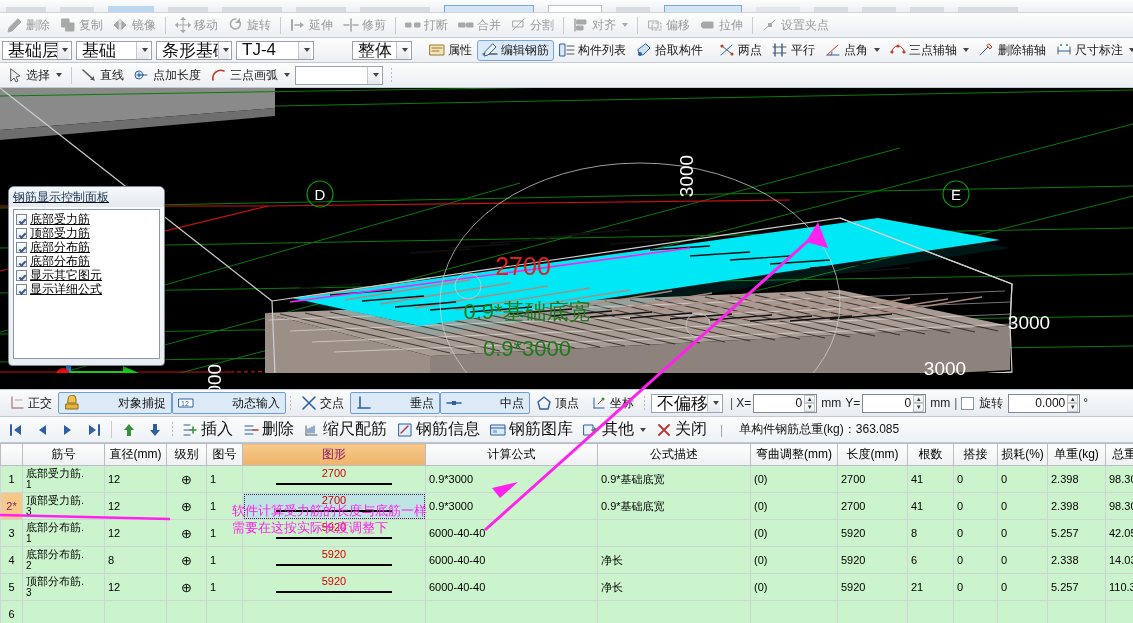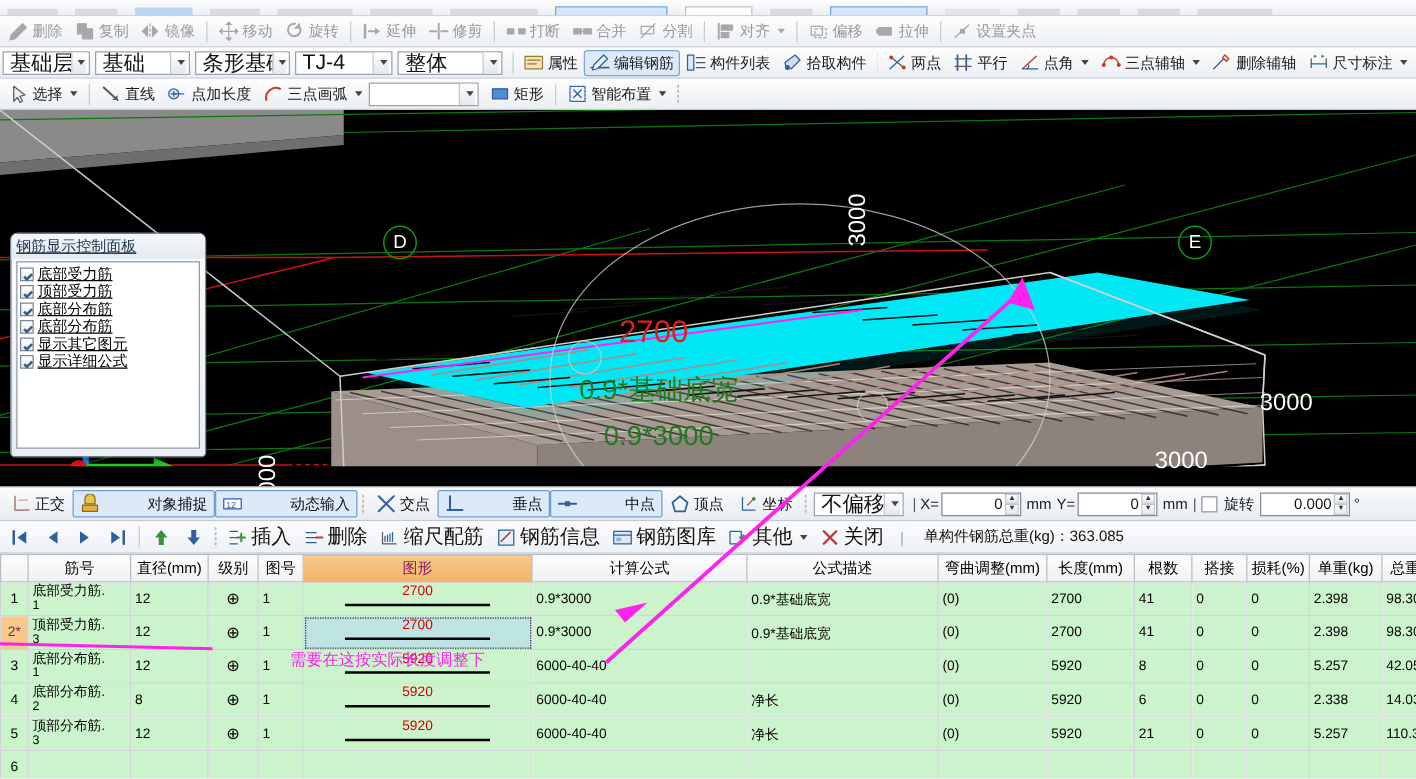--- a/index.html
+++ b/index.html
@@ -318,21 +318,21 @@
           <span class="cb-btn">
             <span class="caret"></span>
           </span>
         </div>
         <div class="combo" style="width: 78px;">
           <span class="cb-txt">TJ-4</span>
           <span class="cb-btn">
             <span class="caret"></span>
           </span>
         </div>
-        <div class="combo" style="width: 84px;">
+        <div class="combo" style="width: 60px; margin-left: 34px;">
           <span class="cb-txt">整体</span>
           <span class="cb-btn">
             <span class="caret"></span>
           </span>
         </div>
       </div>
     <div class="tb-sep"></div>
     <div id="tb-compbtns" style="display:flex;align-items:center;">
         <div class="tb-item">
           <span class="ico">
@@ -479,41 +479,20 @@
           <span>三点画弧</span>
           <span class="caret"></span>
         </div>
       </div>
     <div class="combo" style="width:88px">
       <span class="cb-txt"></span>
       <span class="cb-btn">
           <span class="caret"></span>
         </span>
     </div>
-    <div id="tb-draw2" style="display:flex;align-items:center;">
-        <div class="tb-item">
-          <span class="ico">
-            <svg width="16" height="16" viewBox="0 0 16 16" fill="none" stroke-linecap="round" stroke-linejoin="round">
-              <rect x="2" y="4" width="12" height="8" fill="#4f8fd0" stroke="#2a5b95"></rect>
-            </svg>
-          </span>
-          <span>矩形</span>
-        </div>
-        <div class="tb-sep"></div>
-        <div class="tb-item">
-          <span class="ico">
-            <svg width="16" height="16" viewBox="0 0 16 16" fill="none" stroke-linecap="round" stroke-linejoin="round">
-              <rect x="2" y="2" width="12" height="12" fill="#eef4fa" stroke="#2f5fa0" stroke-dasharray="2 1"></rect>
-              <path d="M5 5 L11 11 M11 5 L5 11" stroke="#2f5fa0"></path>
-            </svg>
-          </span>
-          <span>智能布置</span>
-          <span class="caret"></span>
-        </div>
-      </div>
     <div class="tb-dots"></div>
   </div>
 
   <div class="viewport">
     <svg class="vp-svg" width="1133" height="285" viewBox="0 0 1133 285">
       <rect x="0" y="0" width="1133" height="285" fill="#000"></rect>
 
       <polygon points="0,0 275,0 275,20 0,42" fill="#8a8a8a"></polygon>
       <polygon points="0,42 275,20 275,28 0,52" fill="#6e6e6e"></polygon>
 
@@ -1108,20 +1087,21 @@
             <td class="empty"></td>
             <td class="empty"></td>
           </tr>
         </tbody>
     </table>
 
     <div class="anno">
       <svg width="1133" height="180" style="position:absolute;left:0;top:0">
         <line x1="0" y1="72" x2="170" y2="76" stroke="#ff22ee" stroke-width="2.4"></line>
       </svg>
+      <div class="anno-txt" style="left:232px;top:59px">软件计算受力筋的长度与底筋一样</div>
       <div class="anno-txt" style="left:232px;top:76px">需要在这按实际长度调整下</div>
     </div>
   </div>
 
   <svg style="position:absolute;left:0;top:0;width:1133px;height:623px;pointer-events:none">
     <line x1="485" y1="530" x2="818" y2="232" stroke="#ff22ee" stroke-width="3"></line>
     <polygon points="818,222 828,248 806,242" fill="#ff22ee"></polygon>
     <polygon points="492,488 518,482 500,498" fill="#ff22ee"></polygon>
   </svg>
 

